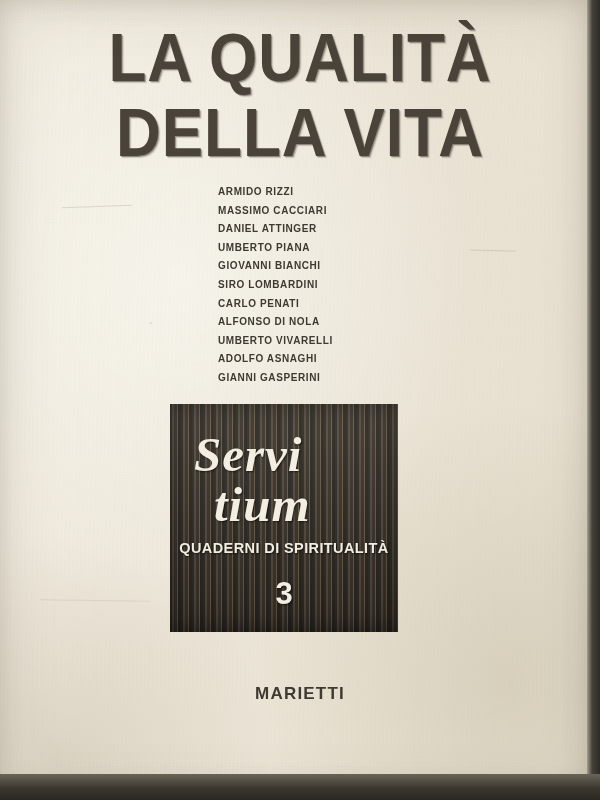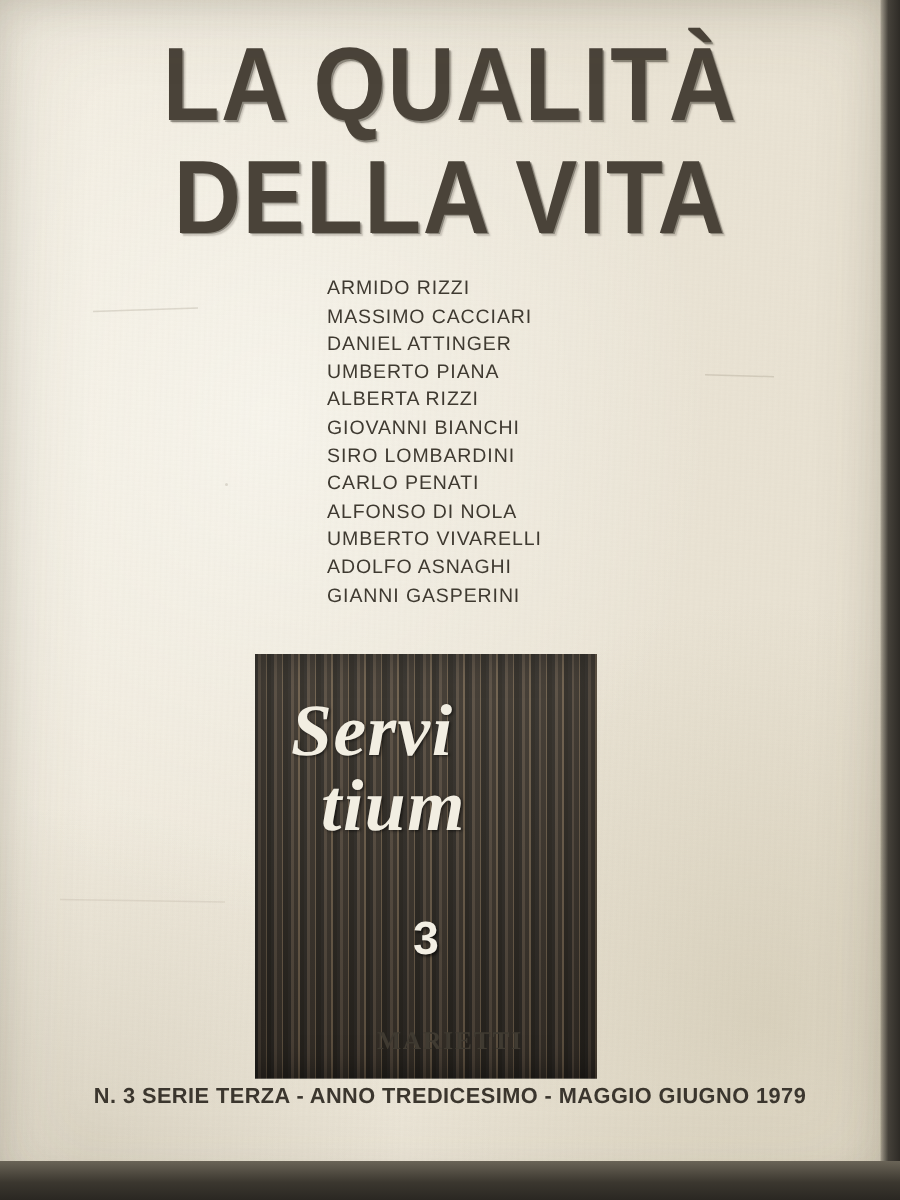--- a/index.html
+++ b/index.html
@@ -96,34 +96,34 @@
     white-space: nowrap;
   }
   .title-line.second { margin-top: 14px; }
 
   
   .authors {
     position: absolute;
     top: 183px;
     left: 218px;
     color: #3f3a31;
-    font-size: 13px;
-    font-weight: normal;
+    font-size: 10px;
+    font-weight: bold;
     letter-spacing: 0.6px;
     line-height: 18.6px;
   }
   .authors div { white-space: nowrap; }
 
   
   .logo-box {
     position: absolute;
     left: 170px;
-    top: 436px;
+    top: 404px;
     width: 228px;
-    height: 283px;
+    height: 228px;
     background:
       repeating-linear-gradient(90deg,
         #2f2b26 0px, #2f2b26 2px,
         #554a3e 2px, #554a3e 4px,
         #3a332b 4px, #3a332b 7px,
         #6b5c49 7px, #6b5c49 8px,
         #2a2620 8px, #2a2620 11px);
     box-shadow: inset 0 0 24px rgba(0,0,0,0.5);
     overflow: hidden;
   }
@@ -173,21 +173,20 @@
   
   .publisher {
     position: absolute;
     left: 0; right: 0;
     top: 684px;
     text-align: center;
     color: #3f3a31;
     font-size: 17px;
     font-weight: bold;
     letter-spacing: 1.2px;
-    font-family: Liberation Serif, serif;
   }
   .issue-line {
     position: absolute;
     left: 0; right: 0;
     top: 723px;
     text-align: center;
     color: #3b362e;
     font-size: 14.5px;
     font-weight: bold;
     letter-spacing: 0.3px;
@@ -216,38 +215,37 @@
     <div class="title-block">
       <div class="title-line">LA QUALITÀ</div>
       <div class="title-line second">DELLA VITA</div>
     </div>
 
     <div class="authors">
       <div>ARMIDO RIZZI</div>
       <div>MASSIMO CACCIARI</div>
       <div>DANIEL ATTINGER</div>
       <div>UMBERTO PIANA</div>
-      <div>ALBERTA RIZZI</div>
       <div>GIOVANNI BIANCHI</div>
       <div>SIRO LOMBARDINI</div>
       <div>CARLO PENATI</div>
       <div>ALFONSO DI NOLA</div>
       <div>UMBERTO VIVARELLI</div>
       <div>ADOLFO ASNAGHI</div>
       <div>GIANNI GASPERINI</div>
     </div>
 
     <div class="logo-box">
       <div class="servi">Servi</div>
       <div class="tium">tium</div>
+      <div class="logo-sub">QUADERNI DI SPIRITUALITÀ</div>
       <div class="logo-num">3</div>
     </div>
 
     <div class="publisher">MARIETTI</div>
-    <div class="issue-line">N. 3 SERIE TERZA - ANNO TREDICESIMO - MAGGIO GIUGNO 1979</div>
 
     <div class="scuff s1"></div>
     <div class="scuff s2"></div>
     <div class="scuff s3"></div>
     <div class="scuff s4"></div>
   </div>
 
   <div class="edge-shadow"></div>
   <div class="spine"></div>
   <div class="bottom-band"></div>

